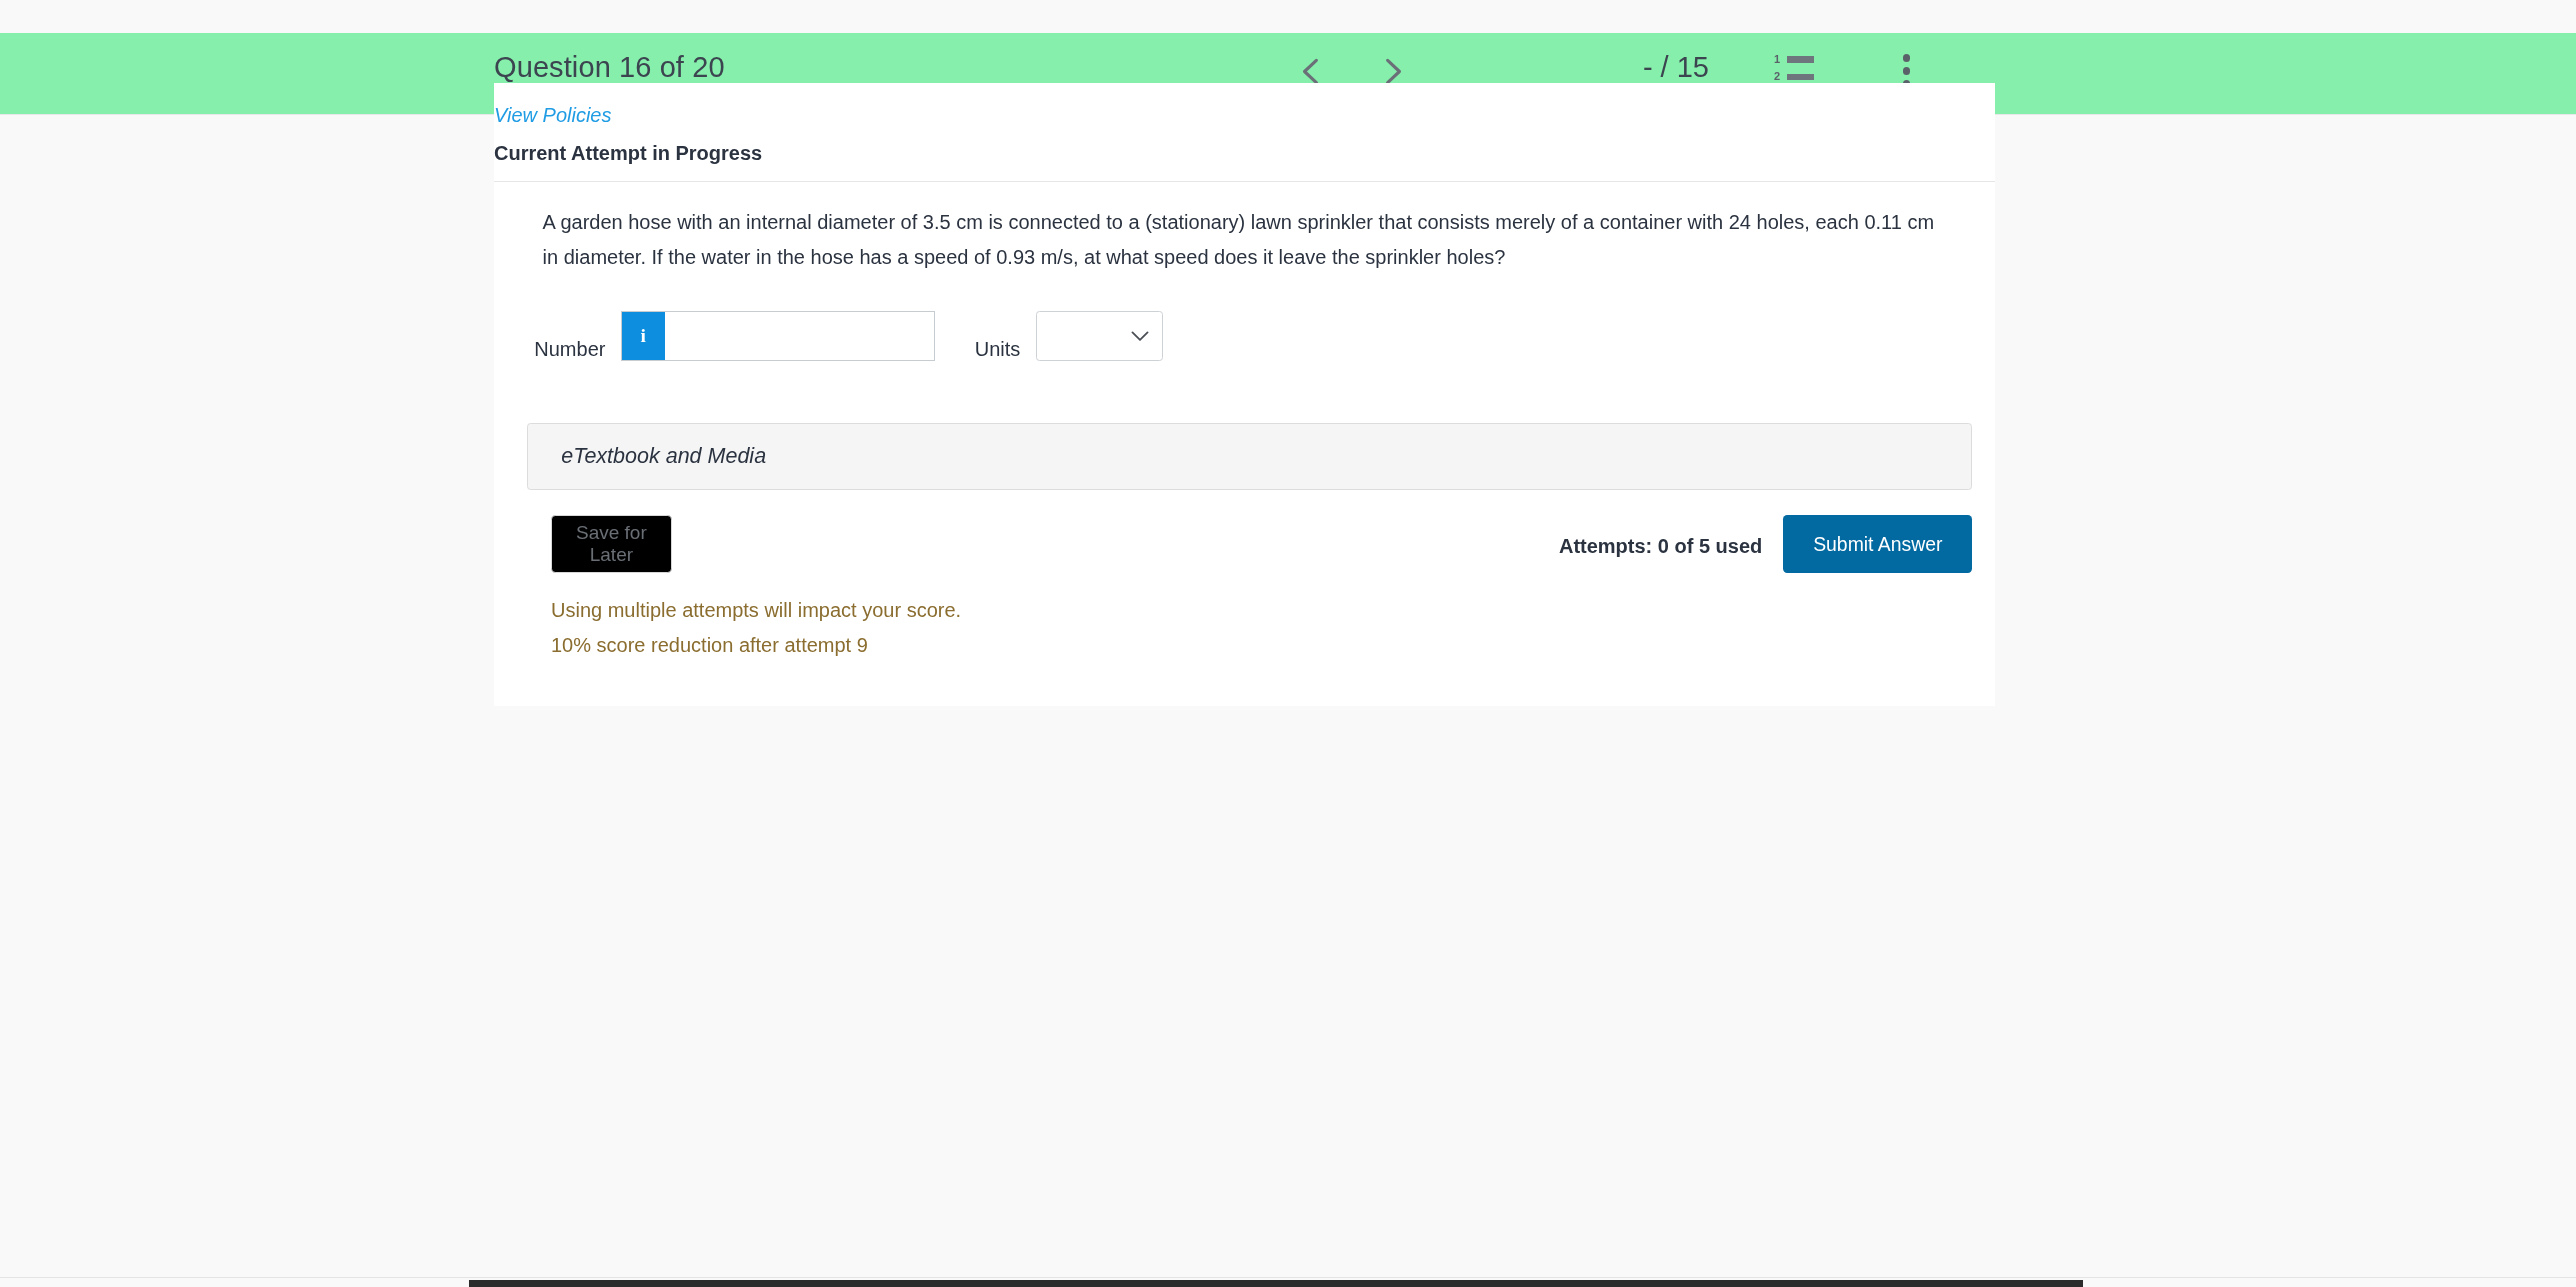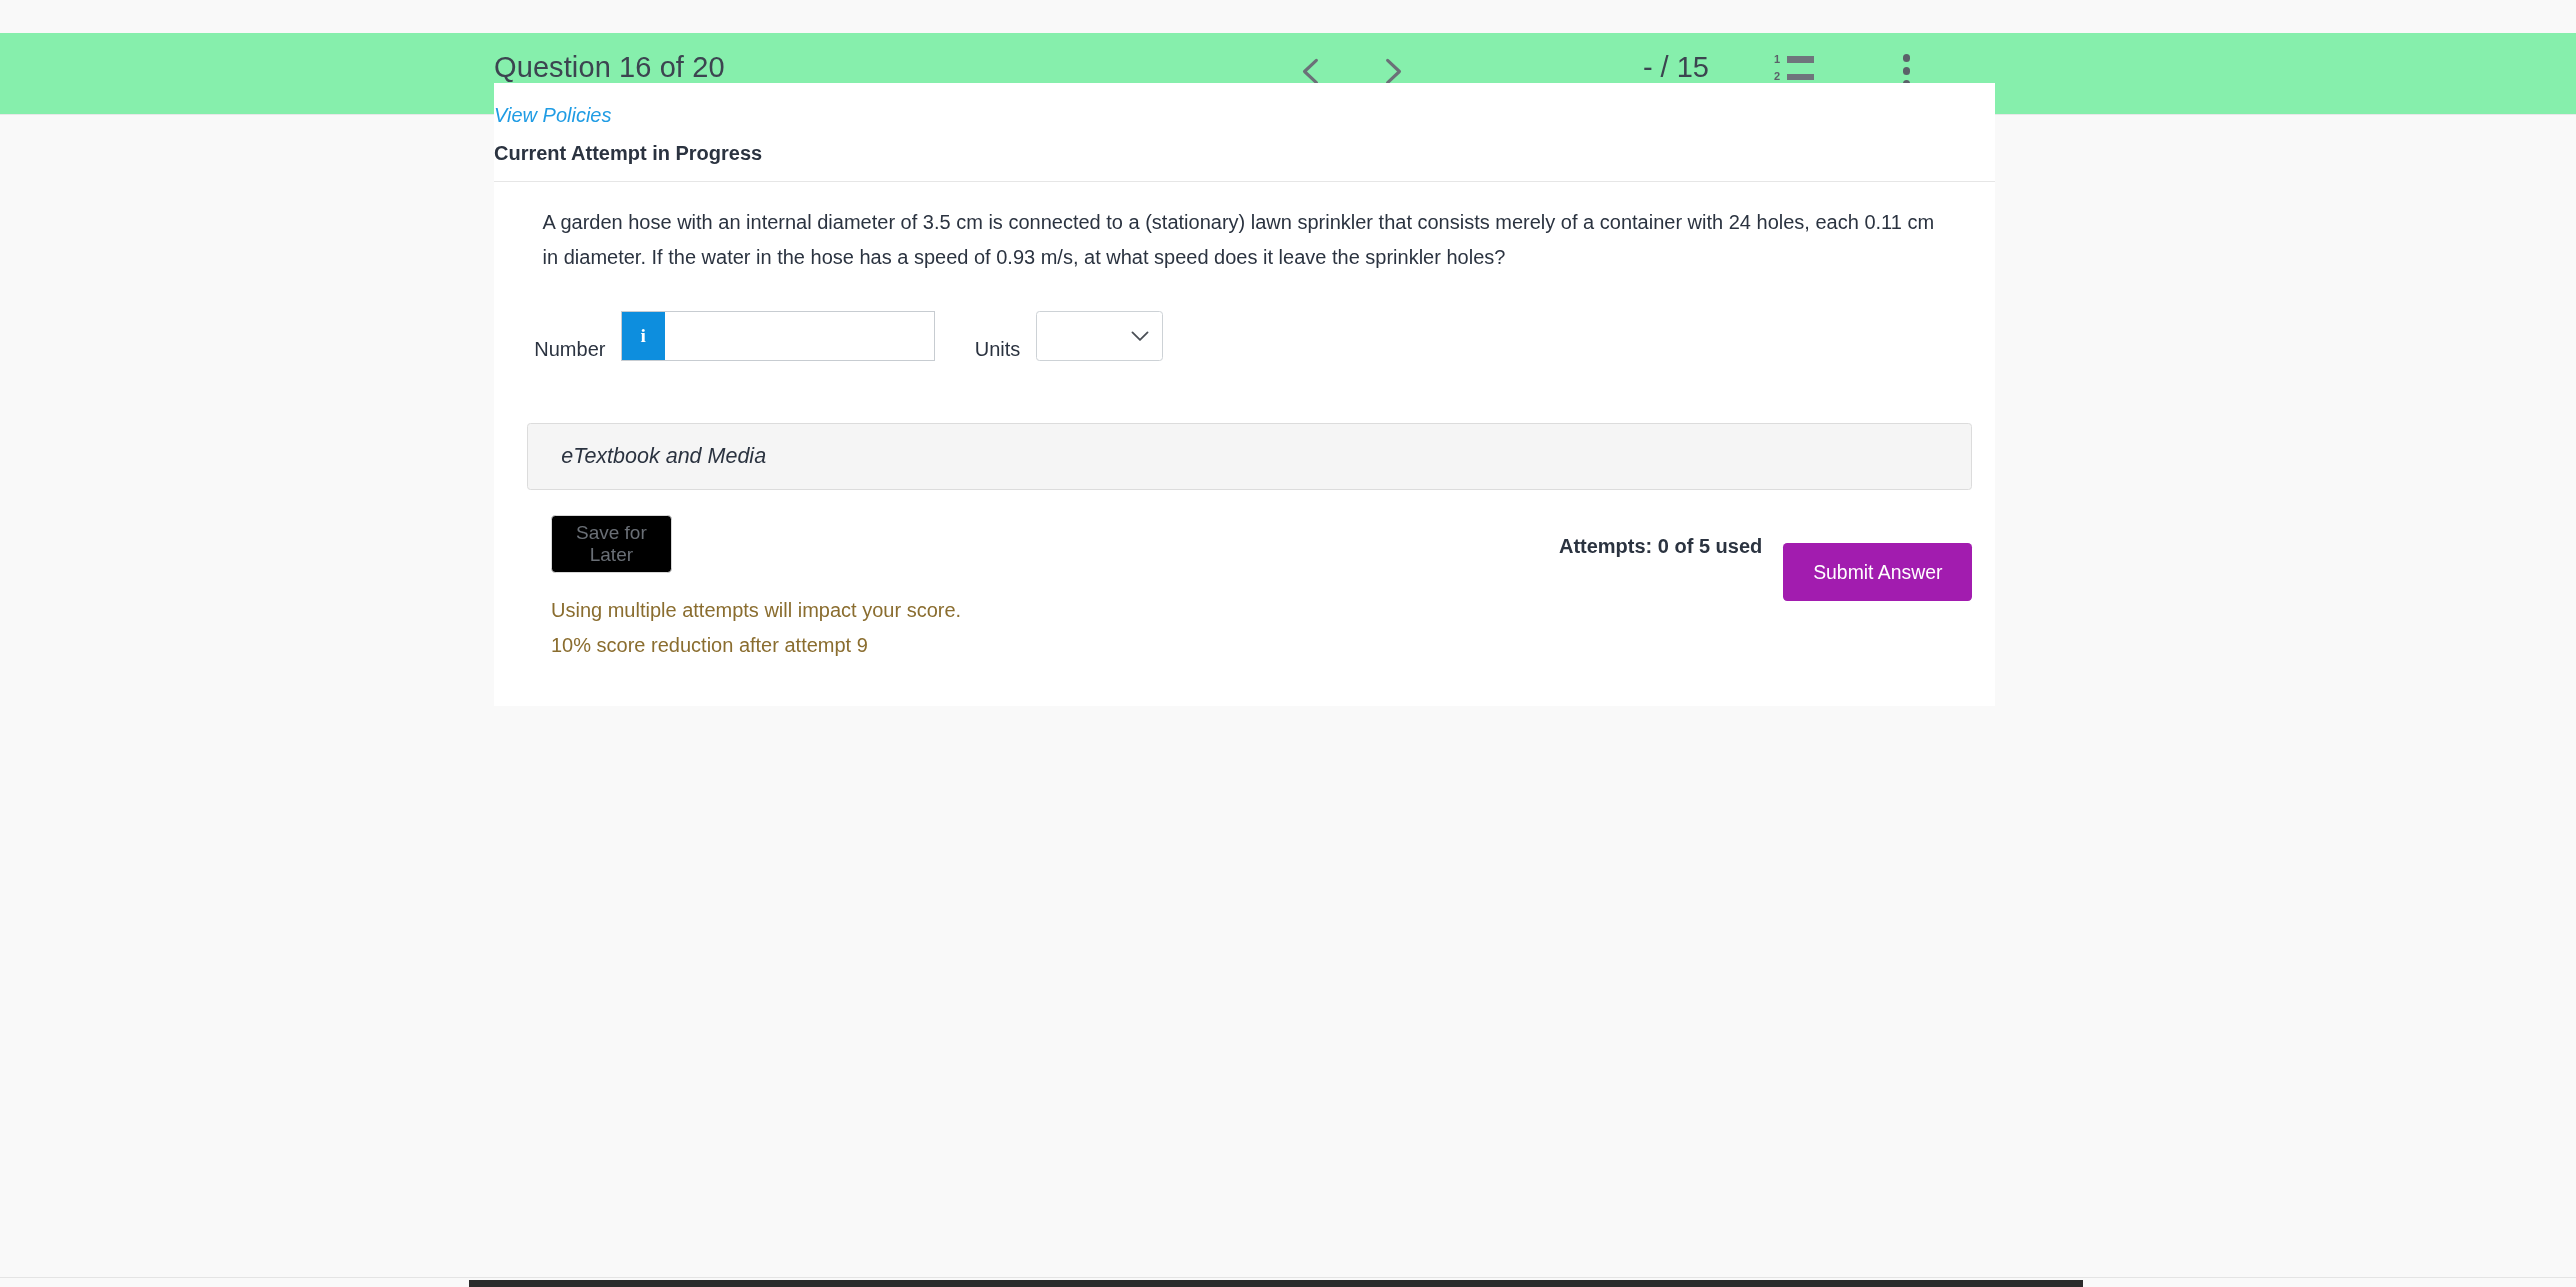--- a/index.html
+++ b/index.html
@@ -212,28 +212,27 @@
     font-size: 20px;
     font-weight: bold;
     color: #2b3340;
     white-space: nowrap;
     margin-top: 7px;
   }
   .submit-btn {
     position: absolute;
     right: 0; top: 0;
     width: 189px; height: 58px;
-    background: #a21caf;
+    background: #0369a1;
     border: none;
     border-radius: 4.2px;
     color: #ffffff;
     font-size: 19.4px;
     cursor: pointer;
     font-family: "Liberation Sans", sans-serif;
-    margin-top: 28px;
   }
   .warn-block {
     margin: 19.4px 0 0 32px;
     padding-bottom: 43px;
   }
   .warn-line {
     font-size: 20px;
     color: #8a6d2f;
     line-height: 35px;
   }

